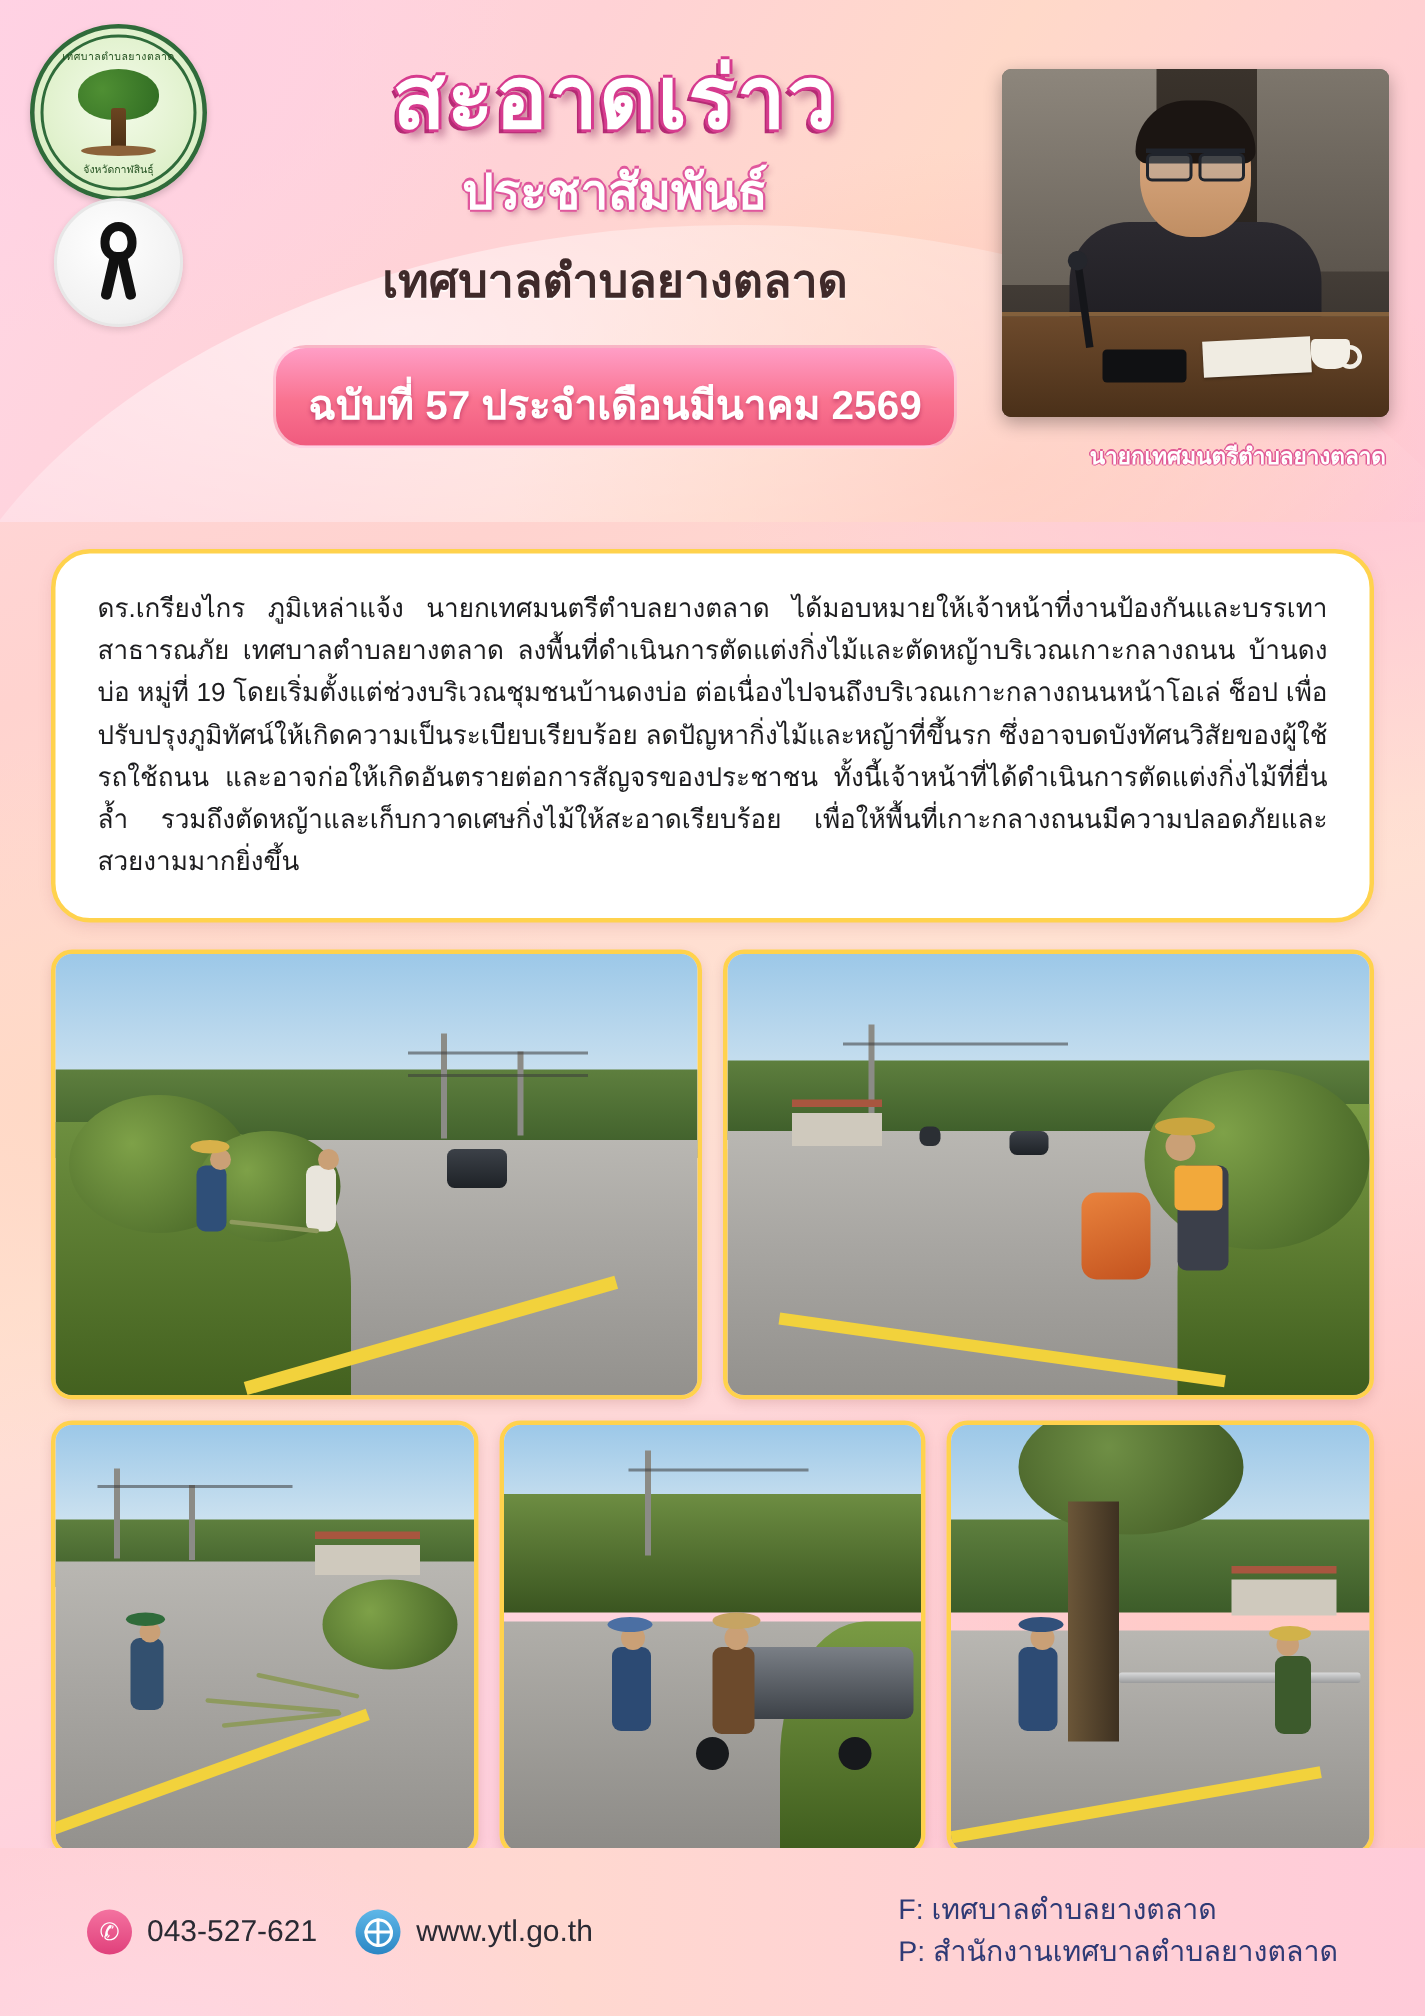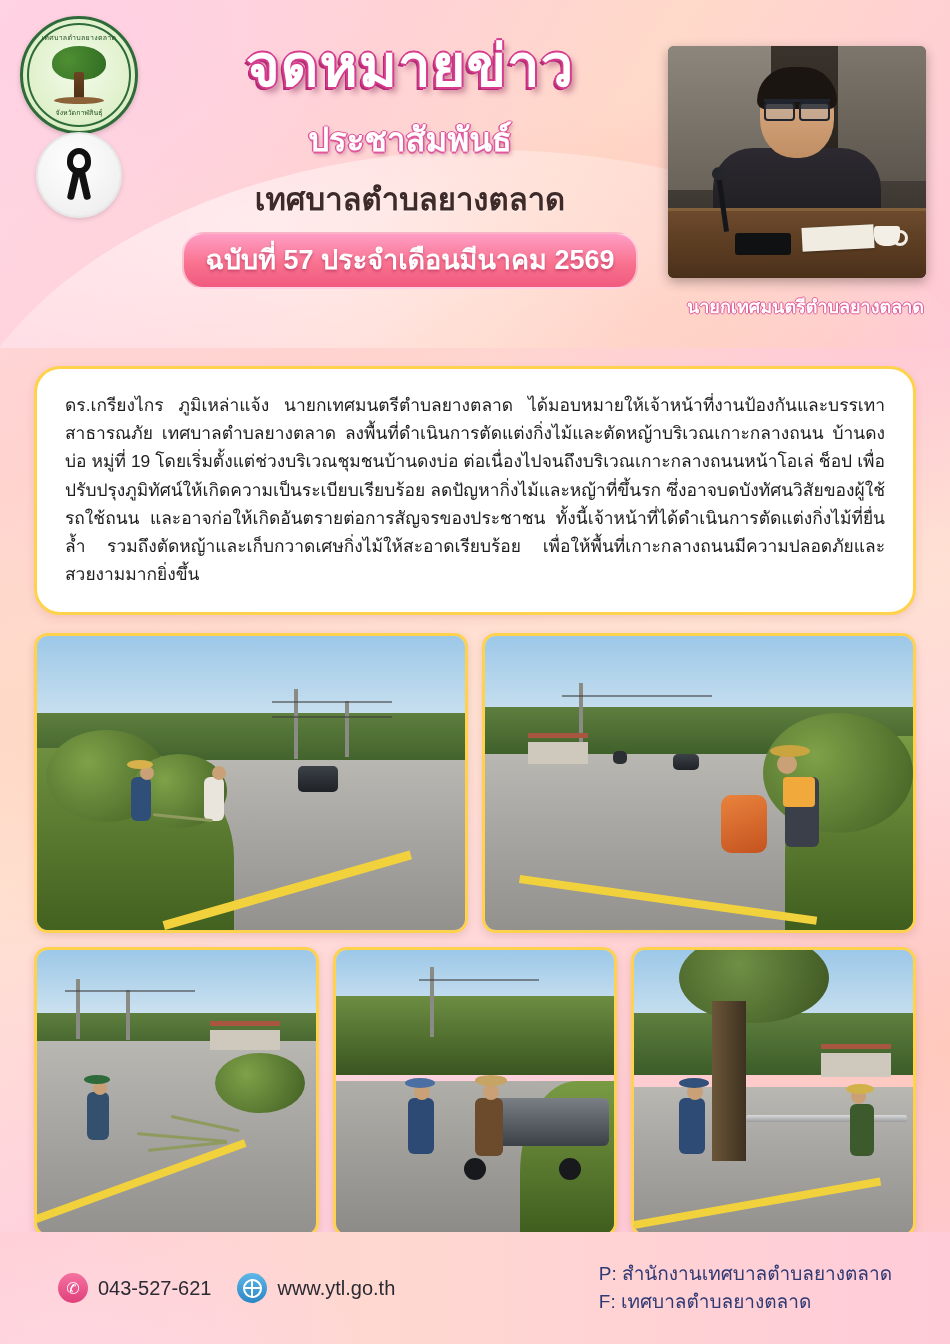--- a/index.html
+++ b/index.html
@@ -102,33 +102,33 @@
   }
   .title-main {
     font-size: 58px; font-weight: 700; line-height: 1.02;
     color: #fff;
     text-shadow:
       -2px 0 #d63b8e, 0 2px #d63b8e, 2px 0 #d63b8e, 0 -2px #d63b8e,
       -3px 3px 0 #b52a74, 4px 5px 6px rgba(120,20,70,.45);
     letter-spacing: 1px;
   }
   .title-sub {
-    margin-top: 18px;
+    margin-top: 6px;
     font-size: 33px; font-weight: 700; color: #ffffff;
     text-shadow: -1.5px 0 #e0579d, 0 1.5px #e0579d, 1.5px 0 #e0579d, 0 -1.5px #e0579d, 2px 3px 4px rgba(120,20,70,.35);
   }
   .title-org {
     margin-top: 8px;
     font-size: 31px; font-weight: 700; color: #3f2a2a;
     text-shadow: 0 1px 0 rgba(255,255,255,.8);
   }
   .issue-banner {
-    margin: 8px auto 0;
+    margin: 18px auto 0;
     display:inline-block;
-    padding: 4px 22px 6px;
+    padding: 16px 22px 6px;
     border-radius: 22px;
     background: linear-gradient(180deg,#ff9ec6 0%, #f9728f 55%, #f05a7e 100%);
     color:#fff; font-size: 27px; font-weight:700;
     text-shadow: 0 2px 3px rgba(150,20,70,.45);
     border: 2px solid rgba(255,255,255,.55);
   }
 
   .portrait {
     position: absolute; right: 24px; top: 46px;
     width: 258px; height: 232px;
@@ -196,21 +196,21 @@
 
   .name-block {
     position: absolute; right: 26px; top: 290px; text-align: right; z-index: 4;
   }
   .name-main {
     font-size: 21px; font-weight: 700; color: #fff;
     text-shadow: -1px 0 #e05a95,0 1px #e05a95,1px 0 #e05a95,0 -1px #e05a95, 1px 2px 3px rgba(140,30,80,.4);
   }
   .name-role {
     margin-top: 2px;
-    font-size: 18px; font-weight: 700; color: #fff;
+    font-size: 15px; font-weight: 700; color: #fff;
     text-shadow: -1px 0 #e05a95,0 1px #e05a95,1px 0 #e05a95,0 -1px #e05a95;
   }
 
   
   .content { position: relative; padding: 0 34px; }
 
   .text-card {
     margin-top: 18px;
     background: #ffffff;
     border: 3px solid #ffd24d;
@@ -360,21 +360,21 @@
 
   <div class="mourning-badge">
     <div class="ribbon">
       <div class="tail-a"></div>
         <div class="tail-b"></div>
         <div class="loop"></div>
     </div>
   </div>
 
   <div class="title-block">
-    <div class="title-main">จดหมายข่าว</div>
+    <div class="title-main">สะอาดเร่าว</div>
     <div class="title-sub">ประชาสัมพันธ์</div>
     <div class="title-org">เทศบาลตำบลยางตลาด</div>
     <div class="issue-banner">ฉบับที่ 57 ประจำเดือนมีนาคม 2569</div>
   </div>
 
   <div class="portrait">
     <div class="p-wall-left"></div>
     <div class="p-wall-right"></div>
     <div class="p-curtain"></div>
     <div class="p-body"></div>
@@ -508,17 +508,17 @@
       <span class="circle-icon ci-phone">✆</span>
       <span class="ftxt">043-527-621</span>
     </div>
     <div class="fitem">
       <span class="circle-icon ci-globe">
           <span class="globe-glyph"></span>
         </span>
       <span class="ftxt">www.ytl.go.th</span>
     </div>
     <div class="footer-right">
+      <div>F: เทศบาลตำบลยางตลาด</div>
       <div>P: สำนักงานเทศบาลตำบลยางตลาด</div>
-      <div>F: เทศบาลตำบลยางตลาด</div>
     </div>
   </div>
 </div>
 
 </body></html>

